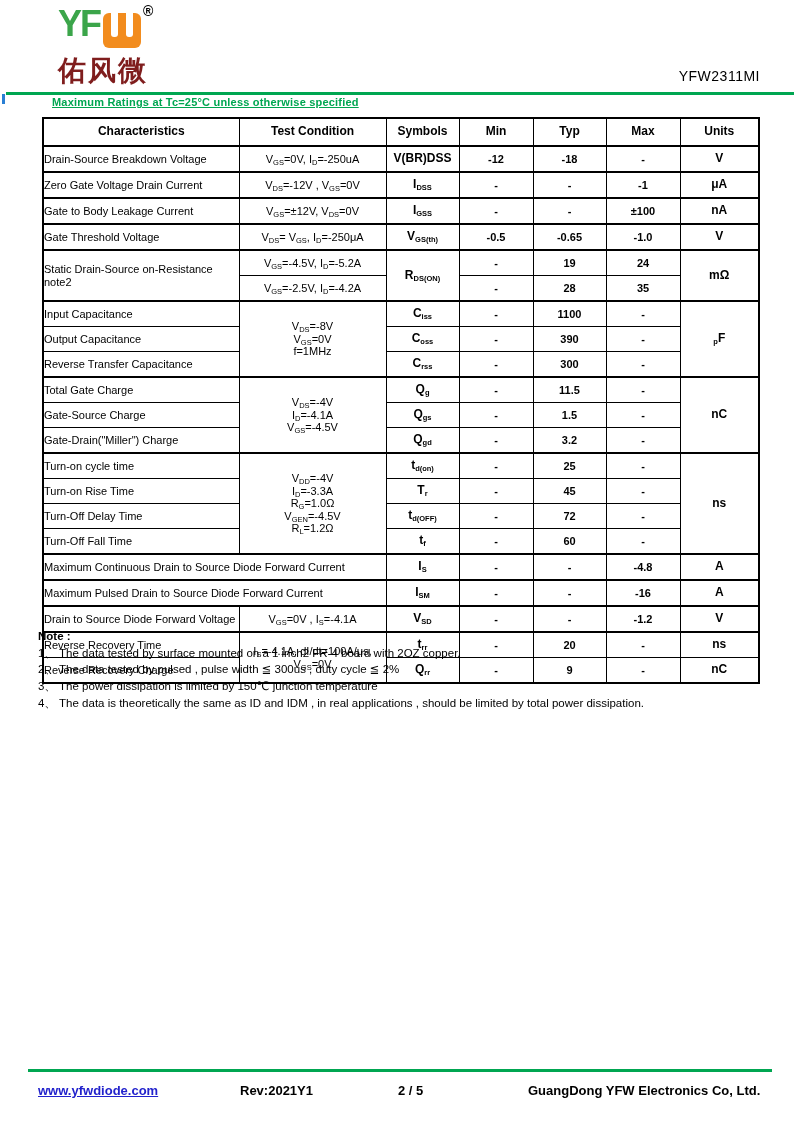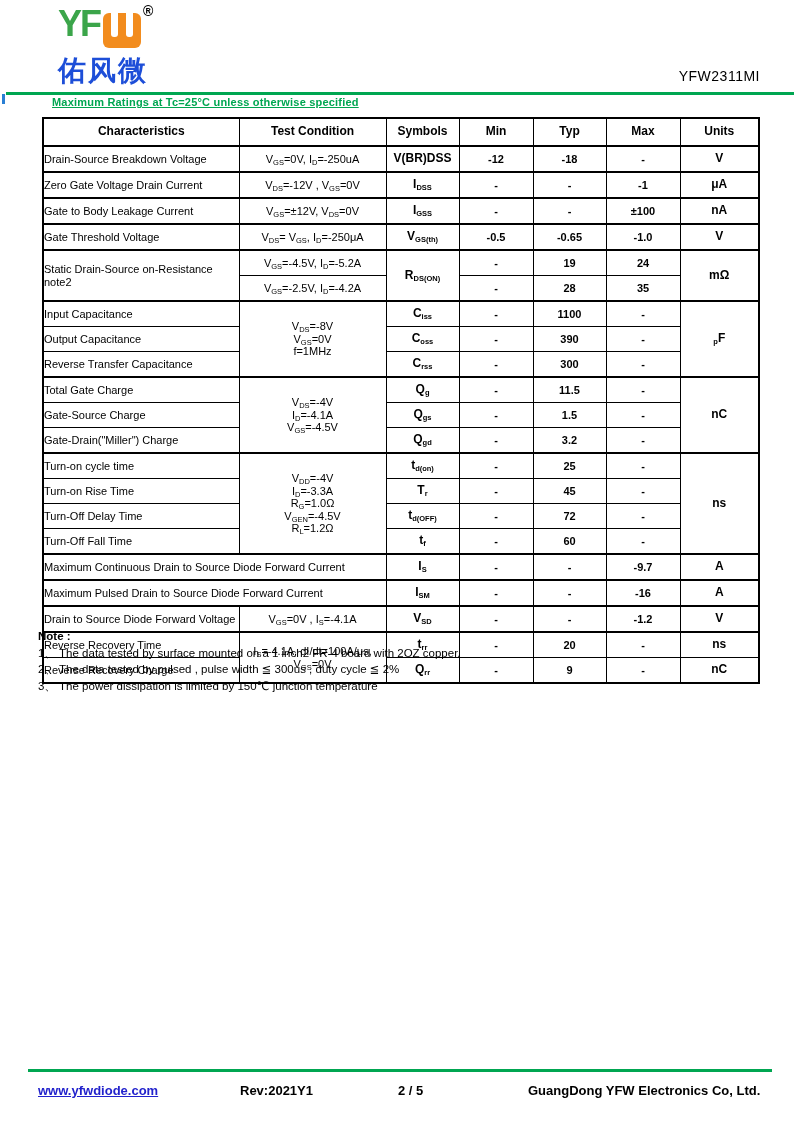--- a/index.html
+++ b/index.html
@@ -10,21 +10,21 @@
   .logo{position:absolute;left:58px;top:6px;}
   .logo-row{display:flex;align-items:flex-start;line-height:1;}
   .logo-yf{font-size:36px;font-weight:bold;color:#3BA54A;letter-spacing:-2px;}
   .logo-w{display:inline-block;width:38px;height:35px;background:#F28C1E;border-radius:6px;
           position:relative;margin-left:3px;margin-top:7px;}
   .logo-w::before,.logo-w::after{content:"";position:absolute;top:0;width:7px;height:24px;
           background:#fff;border-radius:0 0 3px 3px;}
   .logo-w::before{left:8px;}
   .logo-w::after{left:23px;}
   .logo-reg{font-size:14px;font-weight:bold;color:#000;margin-left:2px;position:relative;top:-2px;}
-  .logo-cn{font-size:28px;font-weight:bold;color:#1d4ed8;letter-spacing:2px;margin-top:4px;}
+  .logo-cn{font-size:28px;font-weight:bold;color:#7f1d1d;letter-spacing:2px;margin-top:4px;}
 
   .part-number{position:absolute;right:40px;top:68px;font-size:14px;font-weight:normal;letter-spacing:.5px;text-align:center;}
 
   .green-rule{position:absolute;left:6px;right:6px;top:92px;height:3px;background:#00A651;}
   .edge-tick{position:absolute;left:2px;top:94px;width:3px;height:10px;background:#2a7fd4;}
 
   .section-title{position:absolute;left:52px;top:96px;font-size:11px;font-weight:bold;
         color:#00A651;text-decoration:underline;letter-spacing:.2px;}
 
   
@@ -228,21 +228,21 @@
       <td class="c-val">-</td>
       <td class="c-val">60</td>
       <td class="c-val">-</td>
     </tr>
 
     <tr class="g">
       <td class="c-char" colspan="2">Maximum Continuous Drain to Source Diode Forward Current</td>
       <td class="c-sym">I<sub>S</sub></td>
       <td class="c-val">-</td>
       <td class="c-val">-</td>
-      <td class="c-val">-9.7</td>
+      <td class="c-val">-4.8</td>
       <td class="c-unit">A</td>
     </tr>
     <tr class="g">
       <td class="c-char" colspan="2">Maximum Pulsed Drain to Source Diode Forward Current</td>
       <td class="c-sym">I<sub>SM</sub></td>
       <td class="c-val">-</td>
       <td class="c-val">-</td>
       <td class="c-val">-16</td>
       <td class="c-unit">A</td>
     </tr>
@@ -274,20 +274,21 @@
       <td class="c-unit">nC</td>
     </tr>
   </tbody>
     </table>
 
   <div class="notes">
     <div class="notes-label">Note :</div>
     <div>1、 The data tested by surface mounted on a 1 inch2 FR-4 board with 2OZ copper.</div>
     <div>2、 The data tested by pulsed , pulse width ≦ 300us , duty cycle ≦ 2%</div>
     <div>3、 The power dissipation is limited by 150℃ junction temperature</div>
+    <div>4、 The data is theoretically the same as ID and IDM , in real applications , should be limited by total power dissipation.</div>
   </div>
 
   <div class="footer-rule"></div>
   <a class="footer-item footer-link">www.yfwdiode.com</a>
   <span class="footer-item footer-rev">Rev:2021Y1</span>
   <span class="footer-item footer-page">2 / 5</span>
   <span class="footer-item footer-company">GuangDong YFW Electronics Co, Ltd.</span>
 
 </div>
 

